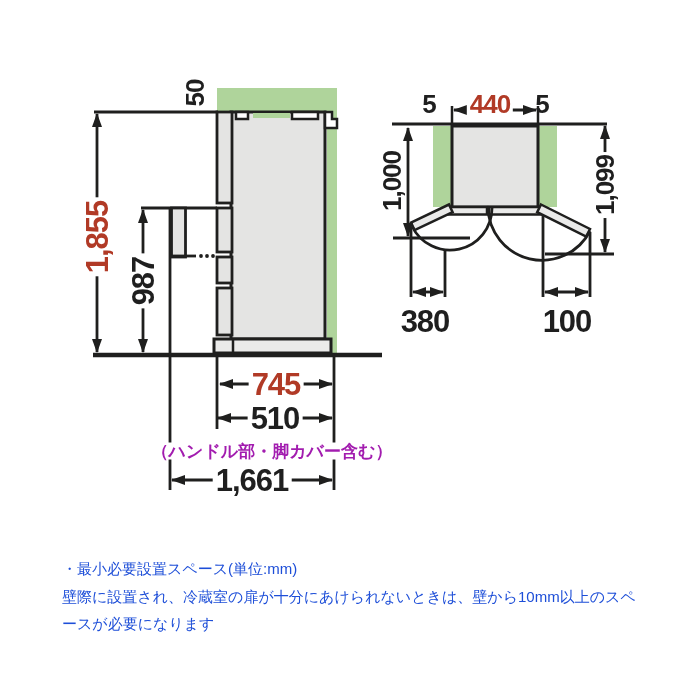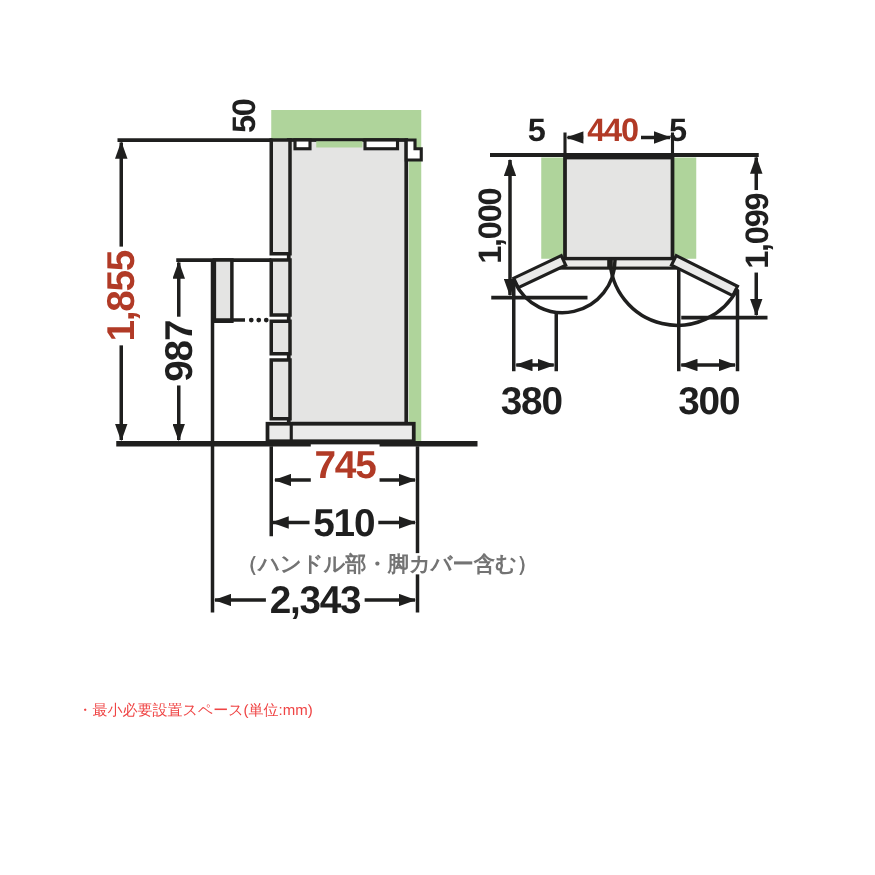--- a/index.html
+++ b/index.html
@@ -8,23 +8,23 @@
   svg{position:absolute;left:0;top:0;}
   .dimlabel{position:absolute;transform:translate(-50%,-50%);font-weight:700;
             color:#1f1f1f;background:#ffffff;white-space:nowrap;line-height:1;
             padding:1px 3px;letter-spacing:-1px;}
   .dimlabel.vert{transform:translate(-50%,-50%) rotate(-90deg);}
   .dimlabel.red{color:#b13a26;}
   .dimlabel.nobg{background:transparent;}
   .sz-lg{font-size:31px;}
   .sz-md{font-size:26px;}
   .note-inline{position:absolute;transform:translate(-50%,-50%);font-size:17px;font-weight:600;
-               color:#737373;white-space:nowrap;background:#fff;line-height:1;margin-left:38px;}
-  #notes{position:absolute;left:62px;top:555px;width:584px;font-size:12px;
-         line-height:27.5px;color:#ef4444;font-weight:400;}
+               color:#a21caf;white-space:nowrap;background:#fff;line-height:1;}
+  #notes{position:absolute;left:62px;top:555px;width:584px;font-size:15px;
+         line-height:27.5px;color:#1d4ed8;font-weight:400;}
   #notes div{margin:0;}
 </style>
 </head>
 <body>
 
 <div id="canvas">
 
   <svg width="700" height="700" viewBox="0 0 700 700">
     <defs>
       <marker id="ah" markerUnits="userSpaceOnUse" markerWidth="14" markerHeight="10" refX="13" refY="5" orient="auto-start-reverse">
@@ -113,30 +113,31 @@
         <line x1="543" y1="215" x2="543" y2="297"></line>
         <line x1="590" y1="232" x2="590" y2="297"></line>
         <line x1="545" y1="292" x2="588" y2="292" marker-start="url(#ah)" marker-end="url(#ah)"></line>
       </g>
     </g>
   </svg>
 
   <div class="dimlabel vert sz-md nobg" style="left:195px;top:93px;">50</div>
   <div class="dimlabel vert sz-lg red" style="left:97px;top:237px;">1,855</div>
   <div class="dimlabel vert sz-lg" style="left:143px;top:281px;">987</div>
-  <div class="dimlabel sz-lg red" style="left:276px;top:372px;">745</div>
+  <div class="dimlabel sz-lg red" style="left:276px;top:384px;">745</div>
   <div class="dimlabel sz-lg" style="left:275px;top:418px;">510</div>
   <div class="note-inline" style="left:272px;top:451px;">（ハンドル部・脚カバー含む）</div>
-  <div class="dimlabel sz-lg" style="left:252px;top:480px;">2,343</div>
+  <div class="dimlabel sz-lg" style="left:252px;top:480px;">1,661</div>
 
   <div class="dimlabel sz-md nobg" style="left:429px;top:104px;">5</div>
   <div class="dimlabel sz-md red" style="left:490px;top:104px;">440</div>
   <div class="dimlabel sz-md nobg" style="left:542px;top:104px;">5</div>
   <div class="dimlabel vert sz-md" style="left:392px;top:181px;">1,000</div>
   <div class="dimlabel vert sz-md" style="left:605px;top:185px;">1,099</div>
   <div class="dimlabel sz-lg nobg" style="left:425px;top:321px;">380</div>
-  <div class="dimlabel sz-lg nobg" style="left:567px;top:321px;">300</div>
+  <div class="dimlabel sz-lg nobg" style="left:567px;top:321px;">100</div>
 
   <div id="notes">
     <div>・最小必要設置スペース(単位:mm)</div>
+    <div>壁際に設置され、冷蔵室の扉が十分にあけられないときは、壁から10mm以上のスペースが必要になります</div>
   </div>
 
 </div>
 
 </body></html>

